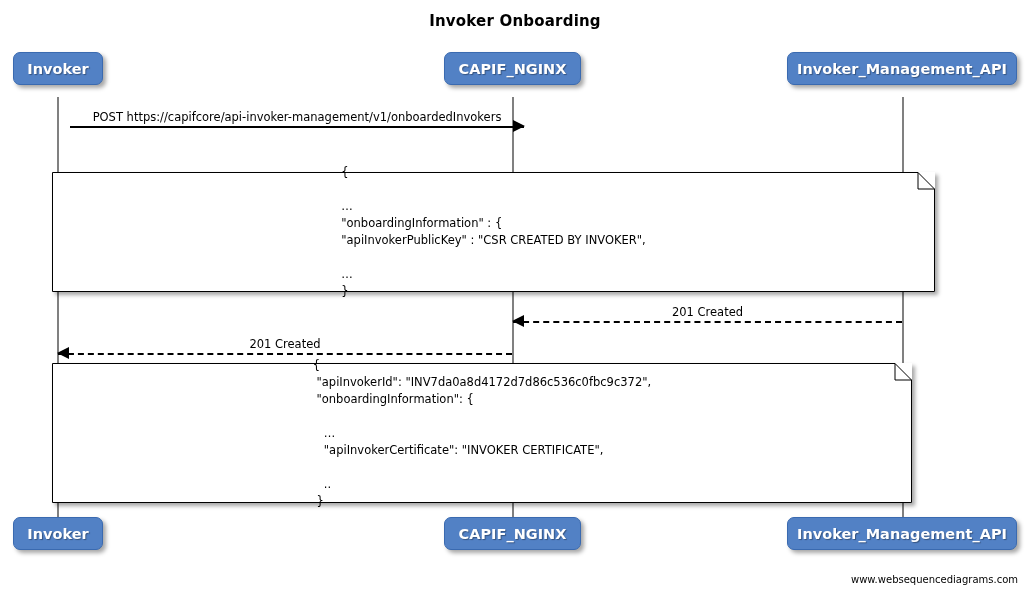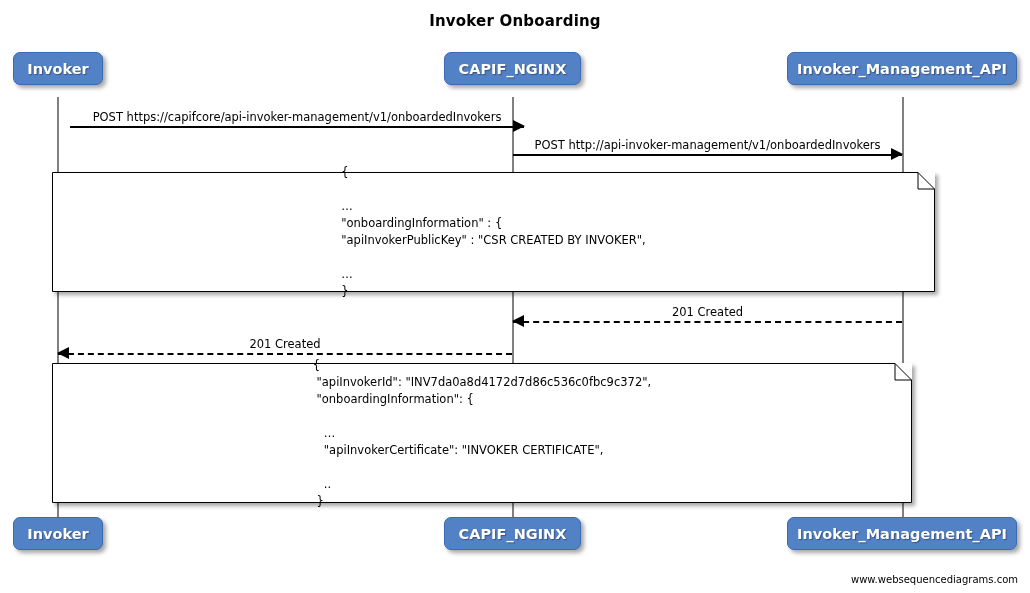--- a/index.html
+++ b/index.html
@@ -167,25 +167,20 @@
   <div class="participant" style="left:787px; top:52px; width:230px;">
     <span>Invoker_Management_API</span>
   </div>
 
   <div class="msg" style="left:58px; top:110px; width:454px;margin-left:12px;">
     <div class="label">POST https://capifcore/api-invoker-management/v1/onboardedInvokers</div>
     <div class="line"></div>
     <div class="head-right"></div>
   </div>
 
-  <div class="msg" style="left:513px; top:138px; width:389px;">
-    <div class="label">POST http://api-invoker-management/v1/onboardedInvokers</div>
-    <div class="line"></div>
-    <div class="head-right"></div>
-  </div>
 
   <div class="note" style="left:52px; top:172px; width:883px; height:120px;">
     <svg width="883" height="120" viewBox="0 0 883 120">
       <path d="M0.5,0.5 H866 L882.5,17 V119.5 H0.5 Z" fill="#ffffff" stroke="#000000" stroke-width="1"></path>
       <path d="M866,0.5 V17 H882.5" fill="none" stroke="#000000" stroke-width="1"></path>
     </svg>
     <div class="note-text">
       <div class="note-lines">{
 
 …

